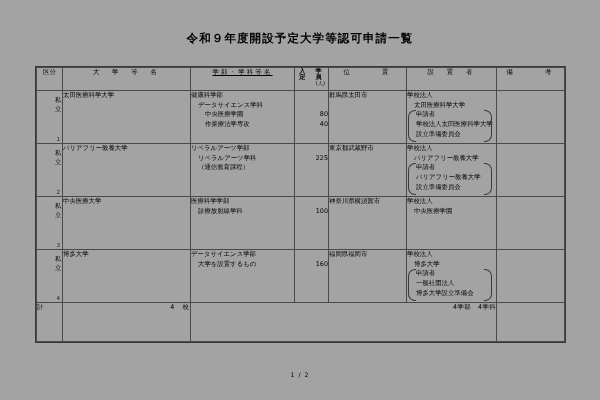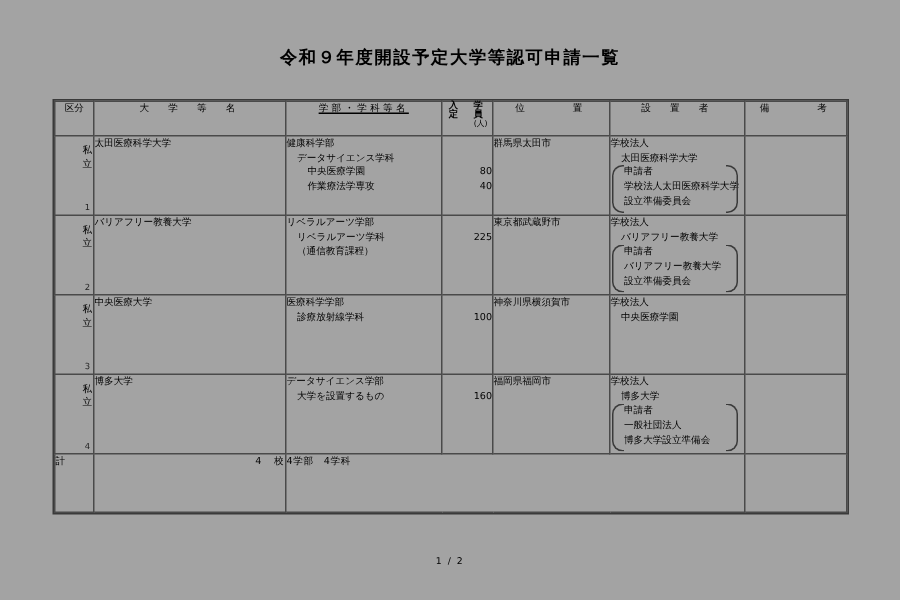--- a/index.html
+++ b/index.html
@@ -186,21 +186,21 @@
   }
   .brace-wrap .br {
     right: 4px;
     border-right: 0.7px solid #3a3a3a;
     border-radius: 0 7px 7px 0;
   }
   .brace-wrap .bline { display: block; }
 
   .cell-note { font-size: 6.4px; }
 
-  tfoot td { height: 38px; }
+  tfoot td { height: 38px; text-align: right; }
   .cell-total-kubun {
     font-size: 6.4px;
     font-weight: bold;
     text-align: left;
     padding: 13px 0 0 3px;
   }
   .cell-total-count {
     font-size: 6.4px;
     font-weight: bold;
     text-align: right;

